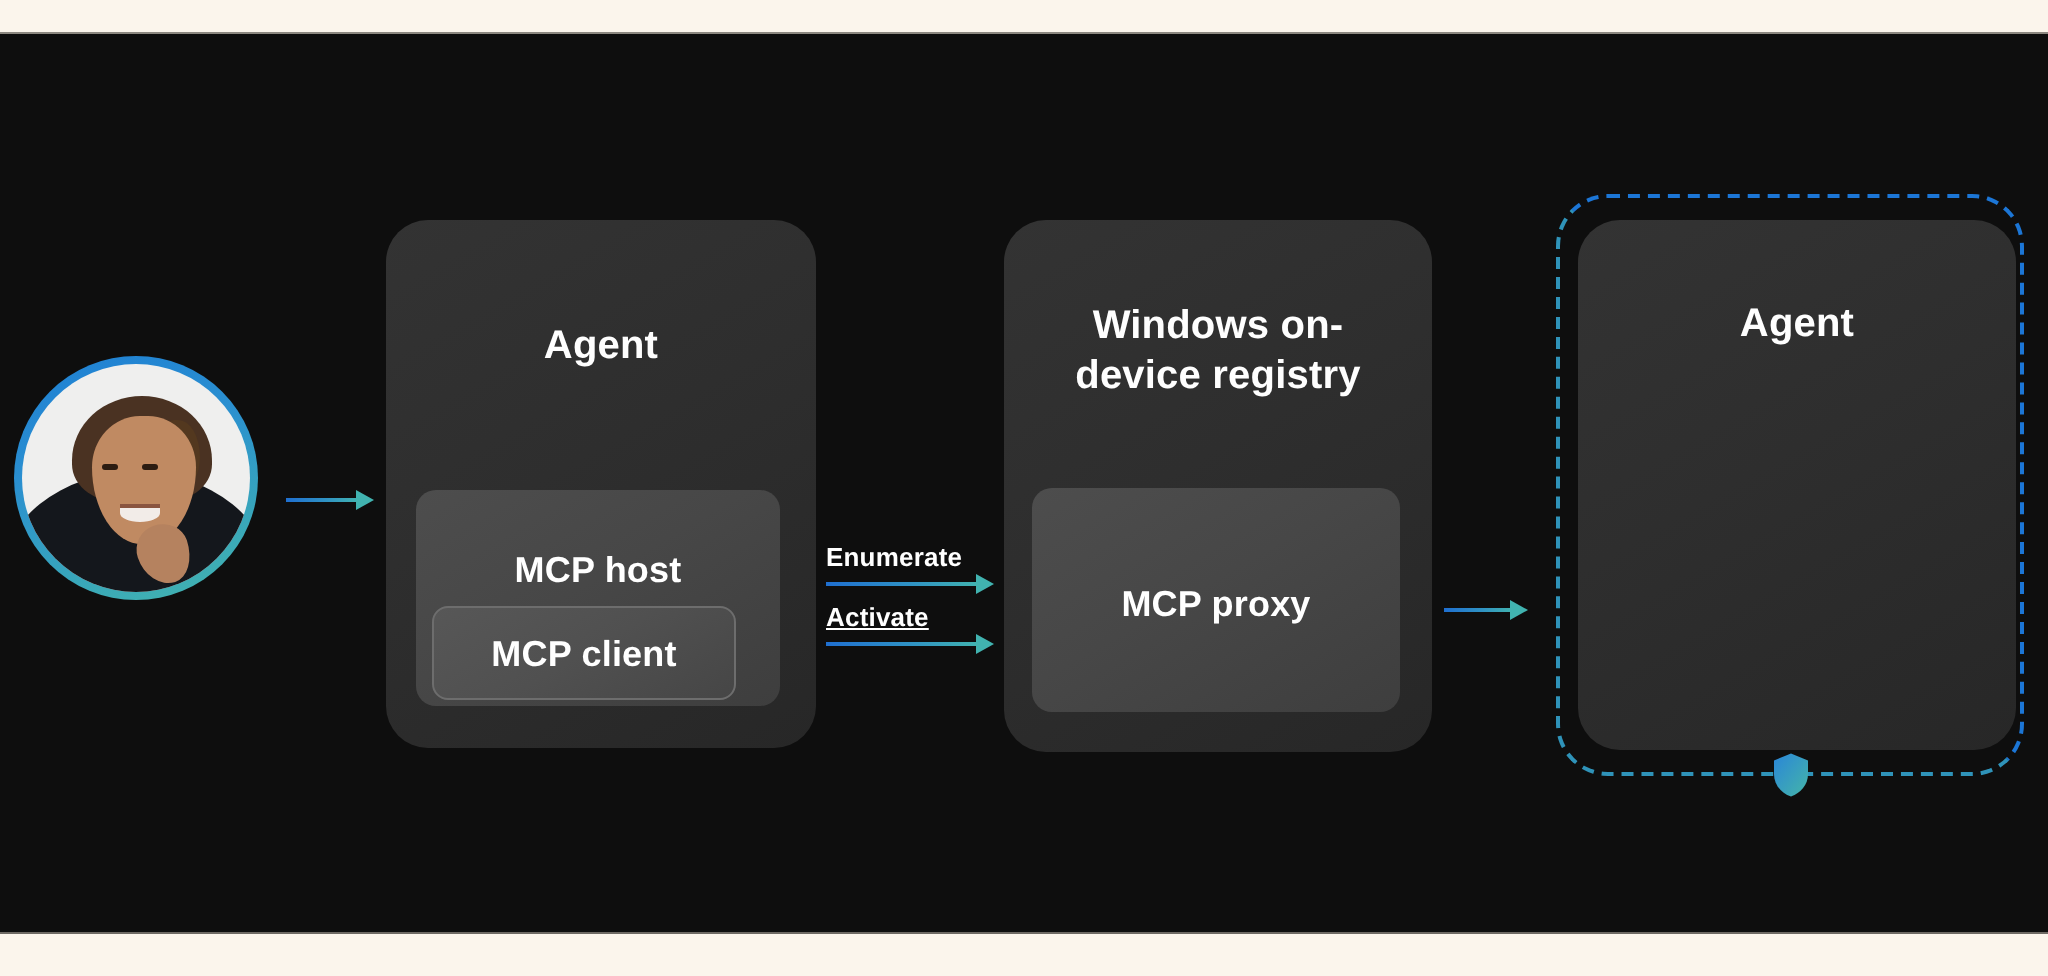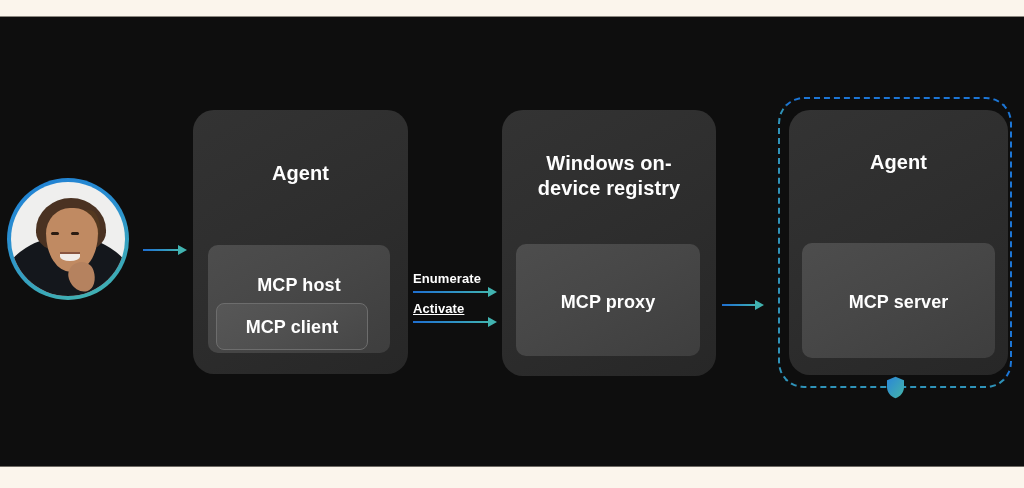--- a/index.html
+++ b/index.html
@@ -296,18 +296,15 @@
           <stop offset="100%" stop-color="#45b5a8"></stop>
         </linearGradient>
       </defs>
       <path d="M9.5 0.8 L18 4.2 V11 C18 16.5 14.3 20.6 9.5 22.2 C4.7 20.6 1 16.5 1 11 V4.2 Z" fill="url(#shieldGrad)"></path>
     </svg>
   </div>
 
   <div class="card" style="left:789px; top:110px; width:219px; height:265px;">
     <div class="card-title" style="top:40px;">Agent</div>
 
-    <div class="inner-box" style="left:13px; top:133px; width:193px; height:115px;">
-      <div class="inner-label" style="top:49px;">MCP server</div>
-    </div>
   </div>
 
 </div>
 
 </body></html>

